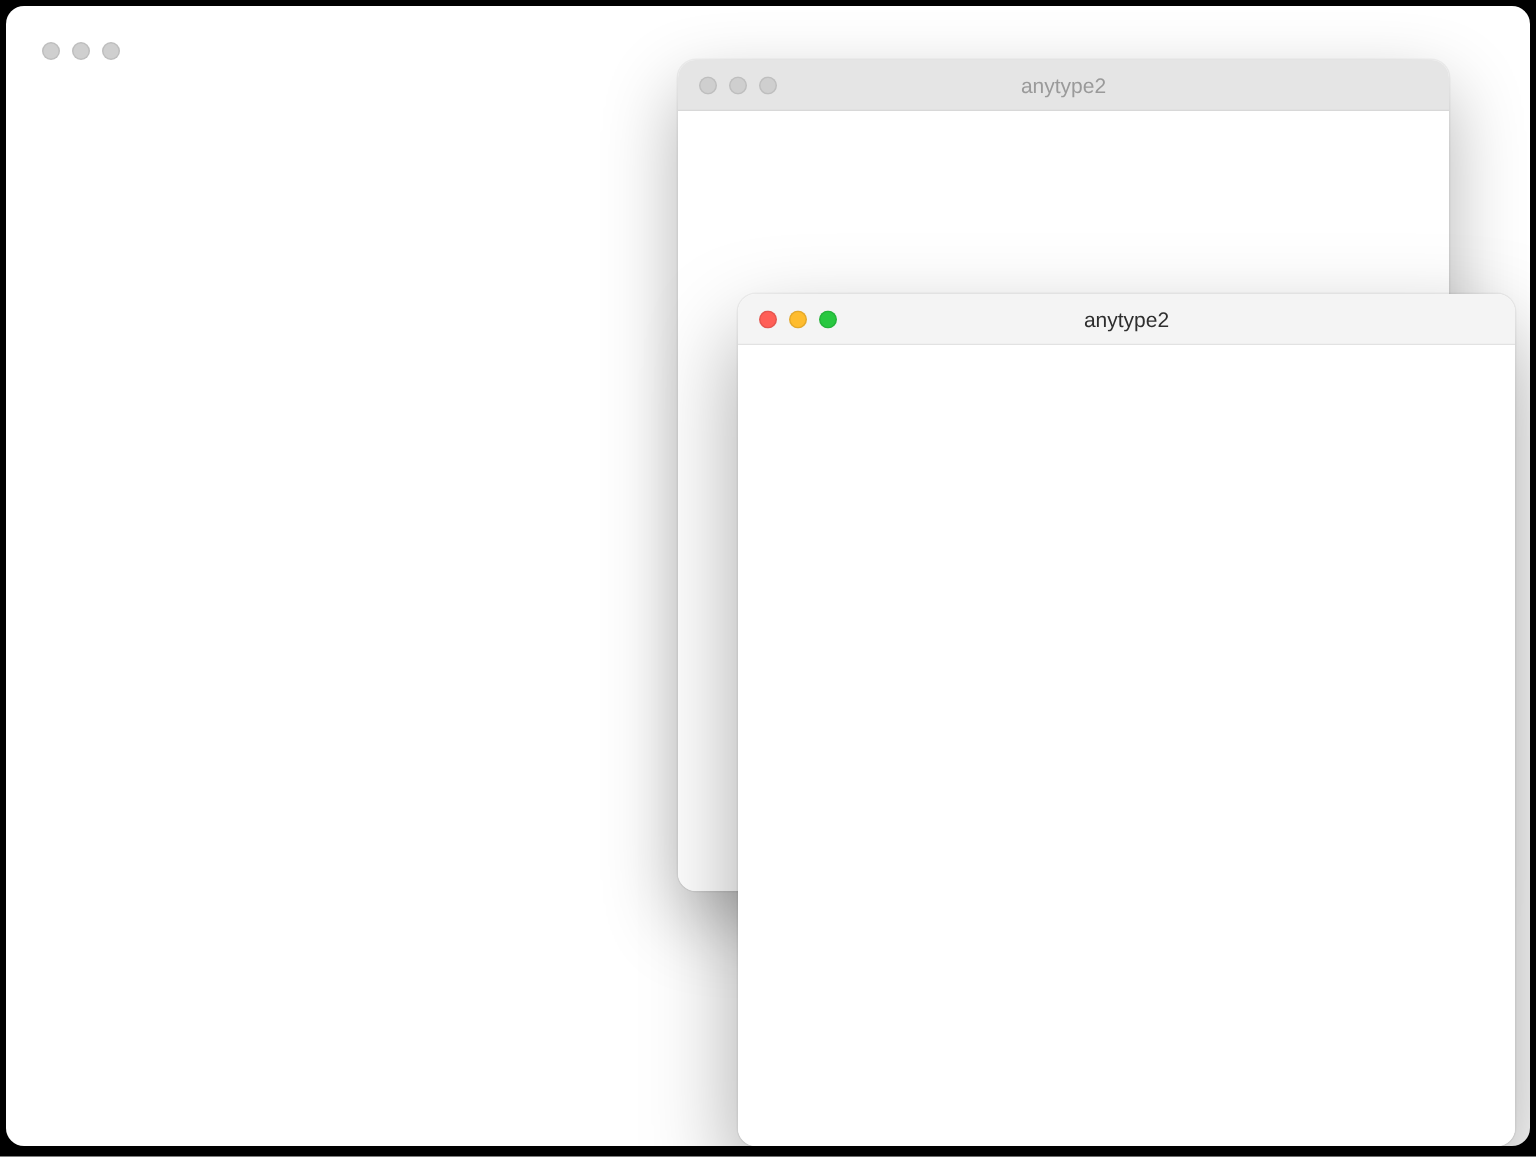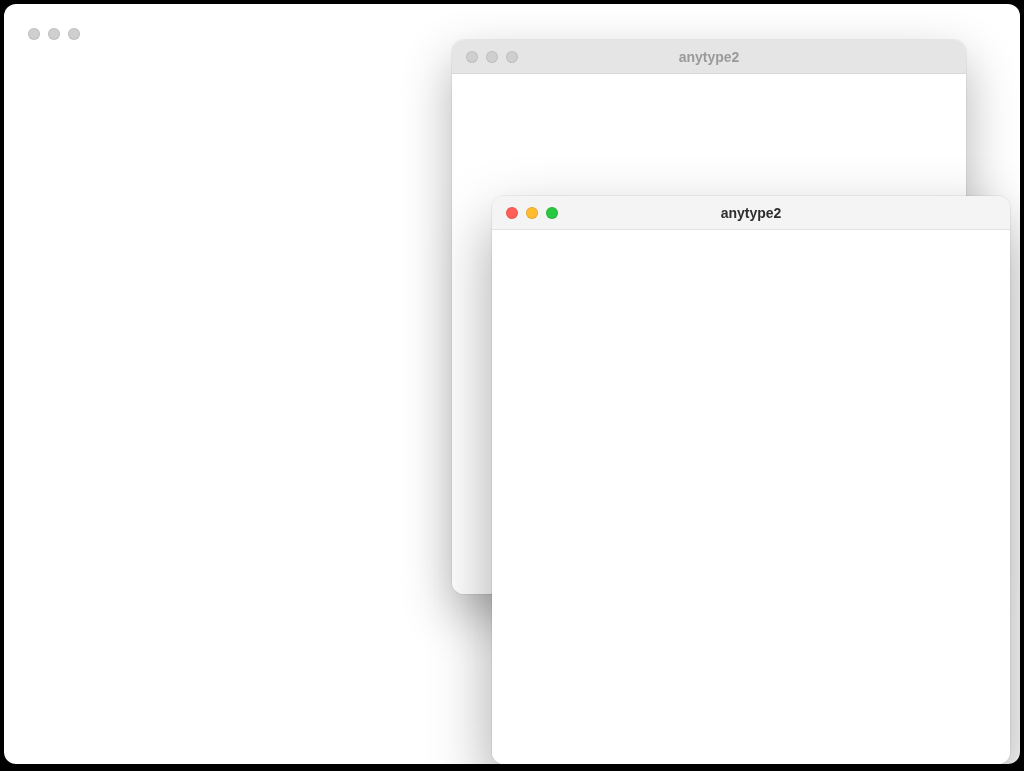--- a/index.html
+++ b/index.html
@@ -68,21 +68,21 @@
     }
     .light-zoom {
       background: #28c840;
       border: 0.5px solid rgba(0,0,0,0.1);
     }
     .window-title {
       position: absolute;
       left: 50%;
       transform: translateX(-50%);
       font-size: 14px;
-      font-weight: 700;
+      font-weight: 400;
     }
     .title-inactive {
       color: #9a9a9a;
     }
     .title-active {
       color: #2e2e2e;
     }
     .secondary-window {
       position: absolute;
       top: 40px;

